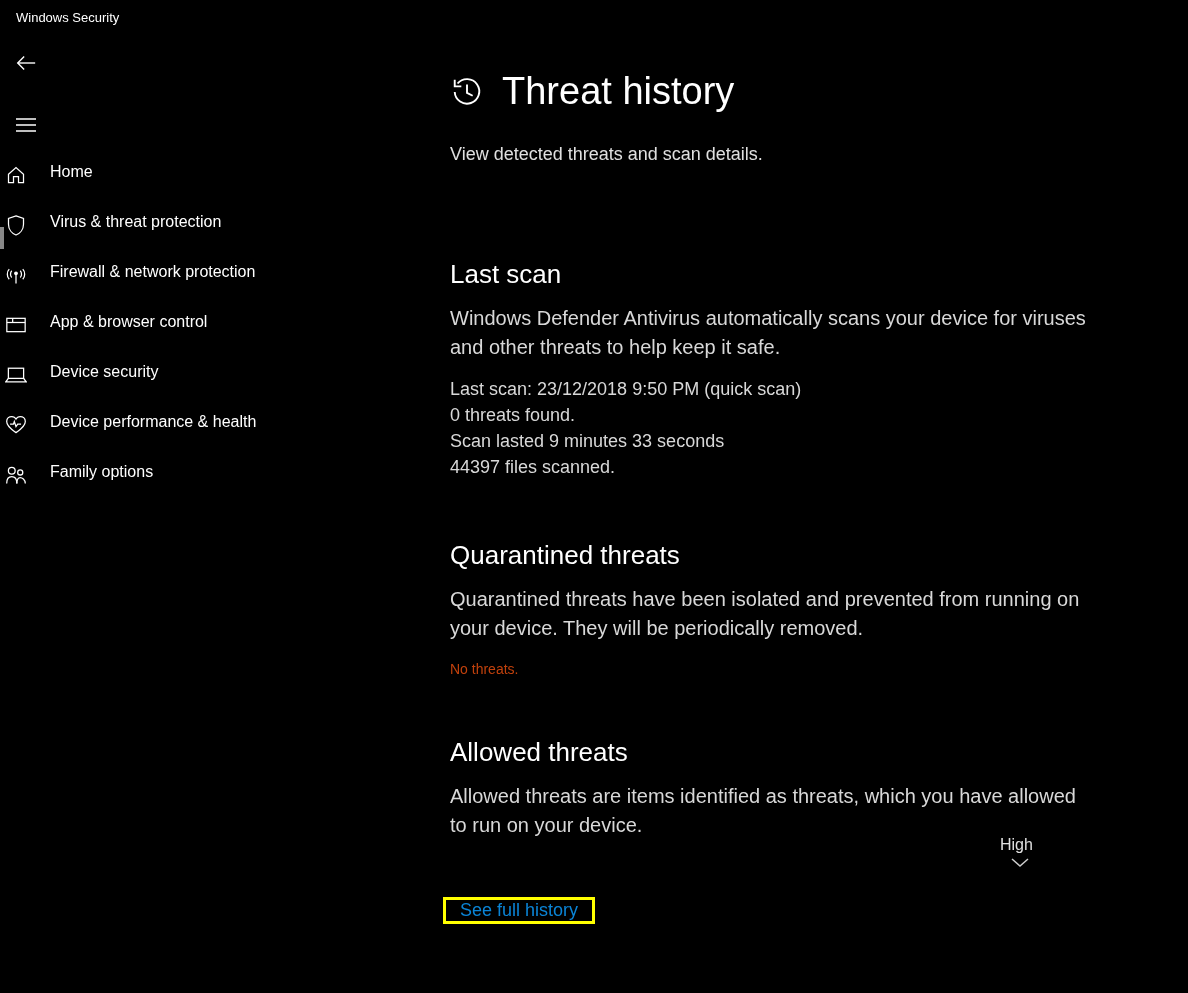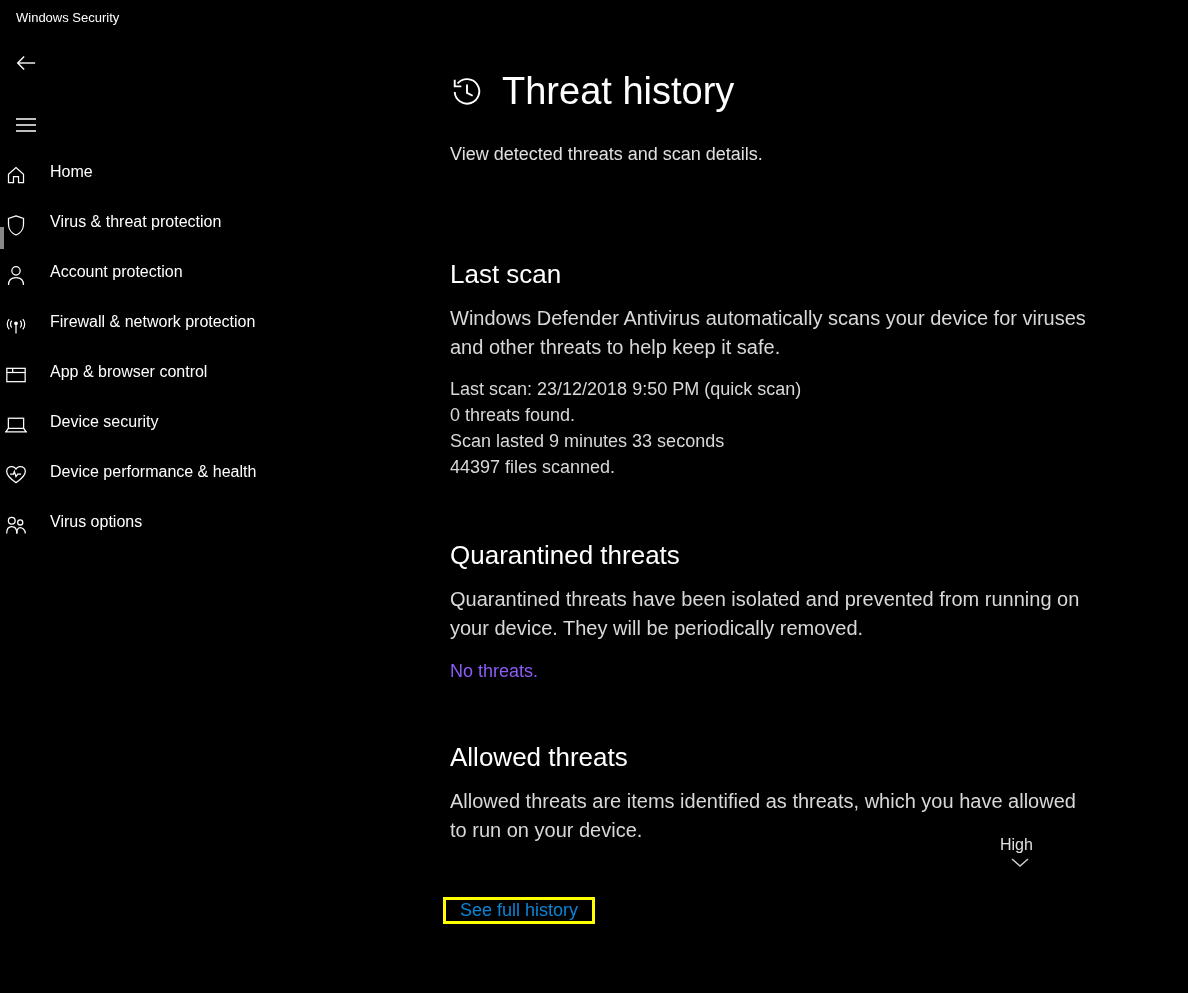--- a/index.html
+++ b/index.html
@@ -104,22 +104,22 @@
     .section-details {
       font-size: 18px;
       color: #d8d8d8;
       line-height: 1.45;
     }
     .section-details div { margin: 0; }
     .section {
       margin-bottom: 60px;
     }
     .section-status {
-      font-size: 18px;
-      color: #8b5cf6;
+      font-size: 14px;
+      color: #c2410c;
       margin-top: 18px;
     }
     .sort-control {
       position: absolute;
       left: 1000px;
       top: 836px;
       text-align: right;
       font-size: 16px;
       color: #e0e0e0;
     }
@@ -178,29 +178,20 @@
 
   <div class="nav-item selected">
     <span class="nav-icon">
       <svg width="20" height="22" viewBox="0 0 24 26" fill="none" stroke="#fff" stroke-width="1.5">
         <path d="M12 2 L21 5 V12 C21 18 17 23 12 25 C7 23 3 18 3 12 V5 Z"></path>
       </svg>
     </span>
     <span class="nav-label">Virus &amp; threat protection</span>
   </div>
 
-  <div class="nav-item">
-    <span class="nav-icon">
-      <svg width="20" height="22" viewBox="0 0 24 26" fill="none" stroke="#fff" stroke-width="1.5">
-        <circle cx="12" cy="8" r="5"></circle>
-        <path d="M3 25 C3 18 8 16 12 16 C16 16 21 18 21 25"></path>
-      </svg>
-    </span>
-    <span class="nav-label">Account protection</span>
-  </div>
 
   <div class="nav-item">
     <span class="nav-icon">
       <svg width="22" height="20" viewBox="0 0 26 22" fill="none" stroke="#fff" stroke-width="1.5">
         <path d="M5 4 C2 7 2 13 5 16"></path>
         <path d="M8 6 C6 8 6 12 8 14"></path>
         <path d="M21 4 C24 7 24 13 21 16"></path>
         <path d="M18 6 C20 8 20 12 18 14"></path>
         <line x1="13" y1="9" x2="13" y2="21"></line>
         <circle cx="13" cy="9" r="1.5" fill="#fff"></circle>
@@ -242,21 +233,21 @@
 
   <div class="nav-item">
     <span class="nav-icon">
       <svg width="22" height="20" viewBox="0 0 26 22" fill="none" stroke="#fff" stroke-width="1.5">
         <circle cx="8" cy="6" r="4"></circle>
         <circle cx="18" cy="8" r="3"></circle>
         <path d="M2 21 C2 15 5 13 8 13 C11 13 14 15 14 21"></path>
         <path d="M14 21 C14 16 16 14 18 14 C20 14 24 16 24 21"></path>
       </svg>
     </span>
-    <span class="nav-label">Virus options</span>
+    <span class="nav-label">Family options</span>
   </div>
 
 </div>
 
 <div class="content">
 
   <div class="page-header">
     <span class="page-header-icon">
       <svg width="34" height="34" viewBox="0 0 36 36" fill="none" stroke="#fff" stroke-width="2">
         <path d="M5 18 A13 13 0 1 0 8 9"></path>

